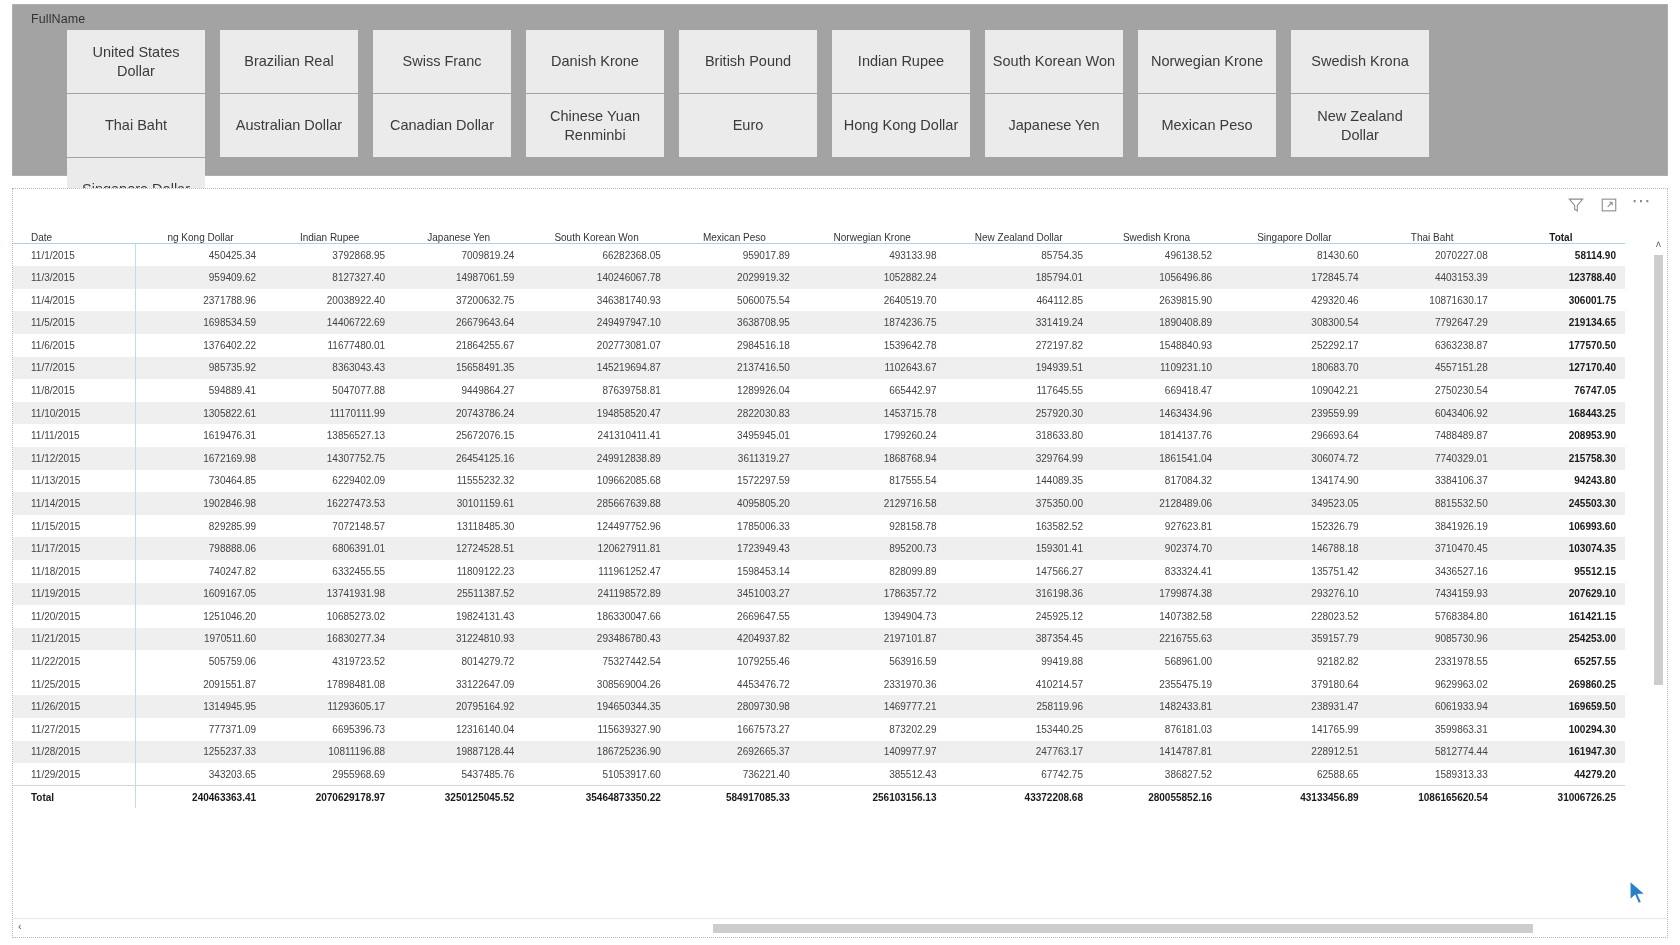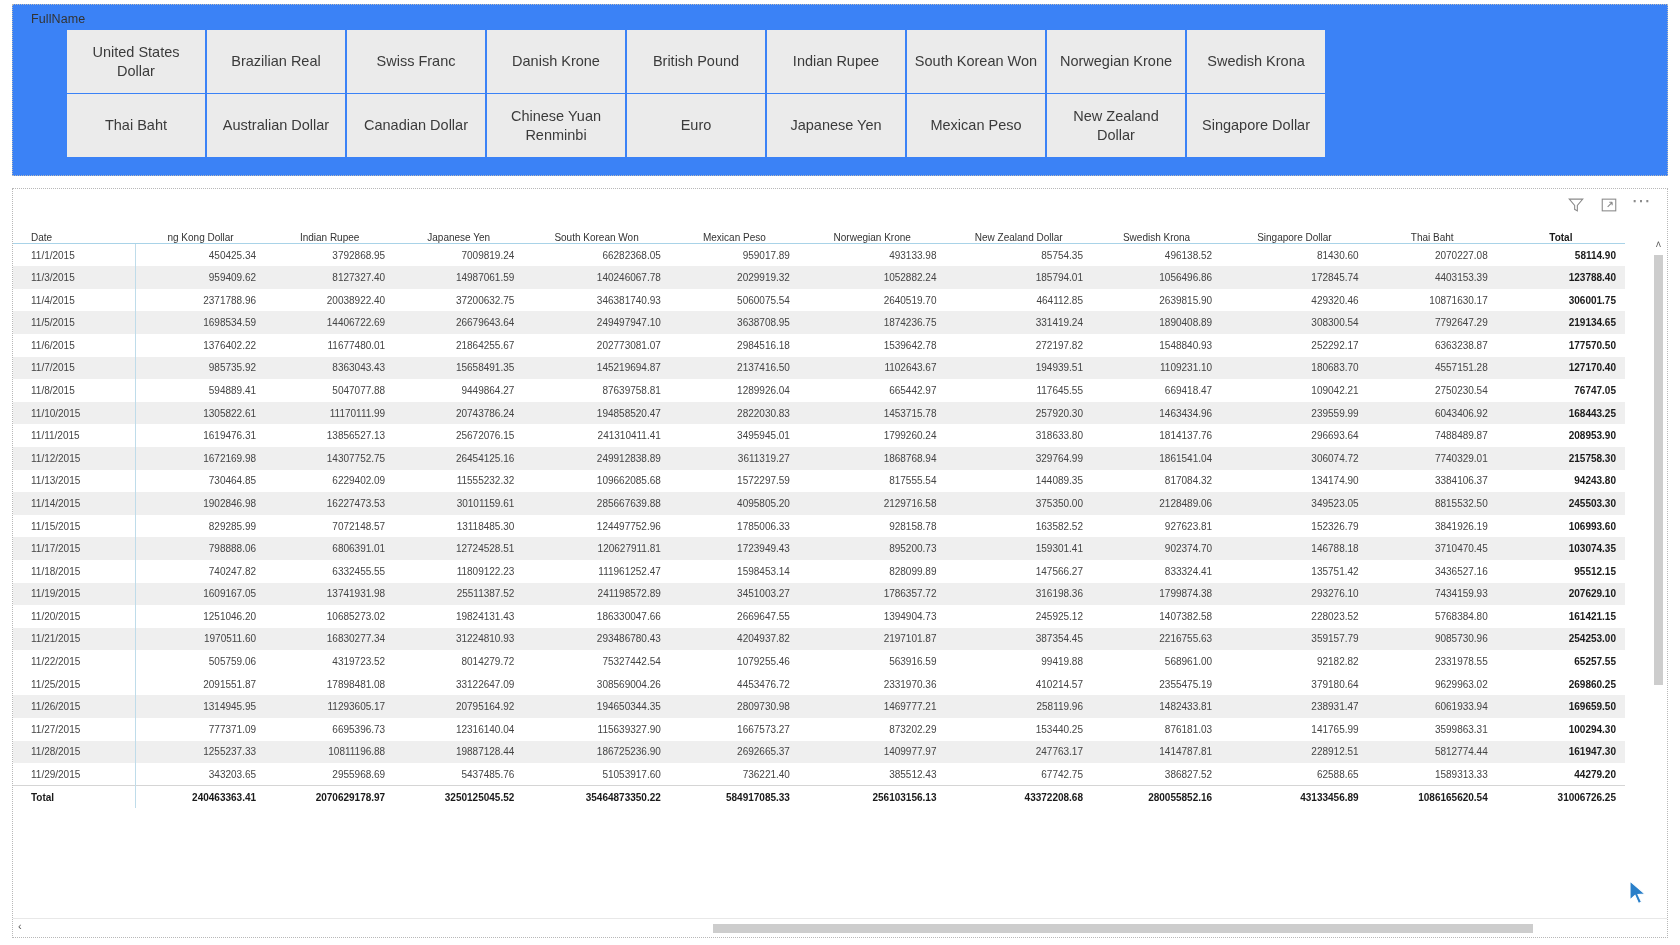--- a/index.html
+++ b/index.html
@@ -9,34 +9,34 @@
     background: #ffffff;
     font-family: "Liberation Sans", sans-serif;
     overflow: hidden;
   }
 
   
   #slicer-visual {
     position: absolute;
     left: 12px; top: 4px;
     width: 1656px; height: 172px;
-    background: #3b82f6;
+    background: #a3a3a3;
     border: 1px dotted #b8b8b8;
   }
   #slicer-header {
     font-size: 12.5px;
     color: #333333;
     padding: 7px 0 4px 18px;
     letter-spacing: .1px;
   }
   #slicer-items {
     padding: 0 0 0 54px;
     display: flex;
     flex-wrap: wrap;
-    gap: 1px 2px;
+    gap: 1px 15px;
     width: 1420px;
   }
   .slicer-item {
     width: 138px;
     height: 63px;
     background: #ebebeb;
     color: #3b3b3b;
     font-size: 14.5px;
     display: flex;
     align-items: center;
@@ -196,20 +196,21 @@
       <div class="slicer-item">British Pound</div>
       <div class="slicer-item">Indian Rupee</div>
       <div class="slicer-item">South Korean Won</div>
       <div class="slicer-item">Norwegian Krone</div>
       <div class="slicer-item">Swedish Krona</div>
       <div class="slicer-item">Thai Baht</div>
       <div class="slicer-item">Australian Dollar</div>
       <div class="slicer-item">Canadian Dollar</div>
       <div class="slicer-item">Chinese Yuan Renminbi</div>
       <div class="slicer-item">Euro</div>
+      <div class="slicer-item">Hong Kong Dollar</div>
       <div class="slicer-item">Japanese Yen</div>
       <div class="slicer-item">Mexican Peso</div>
       <div class="slicer-item">New Zealand Dollar</div>
       <div class="slicer-item">Singapore Dollar</div>
     </div>
 </div>
 
 <div id="table-visual">
 
   <div id="visual-toolbar">

